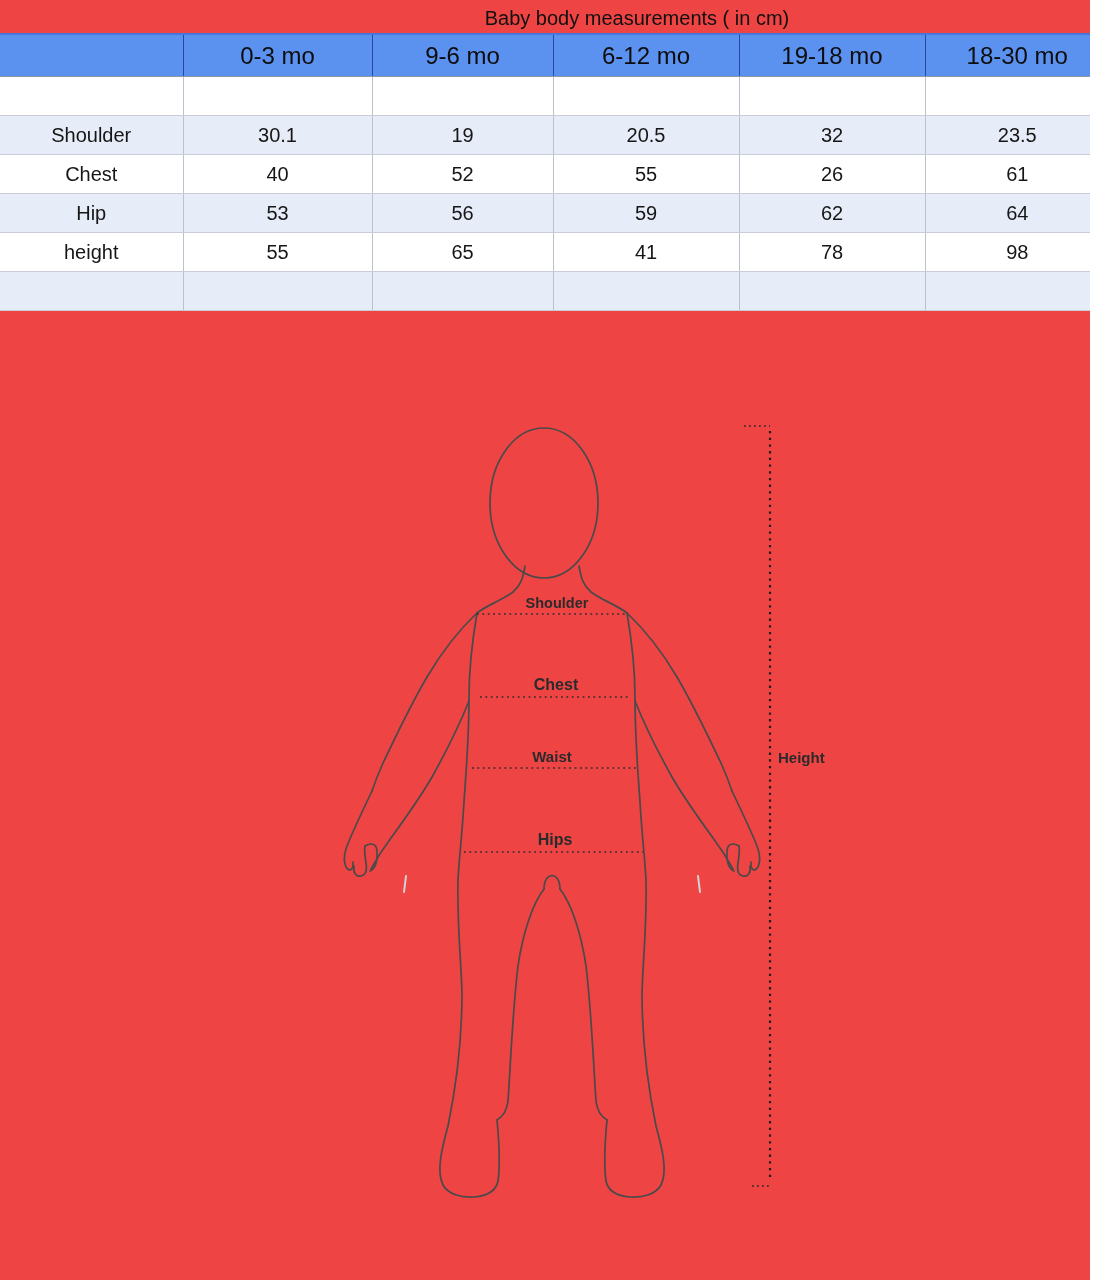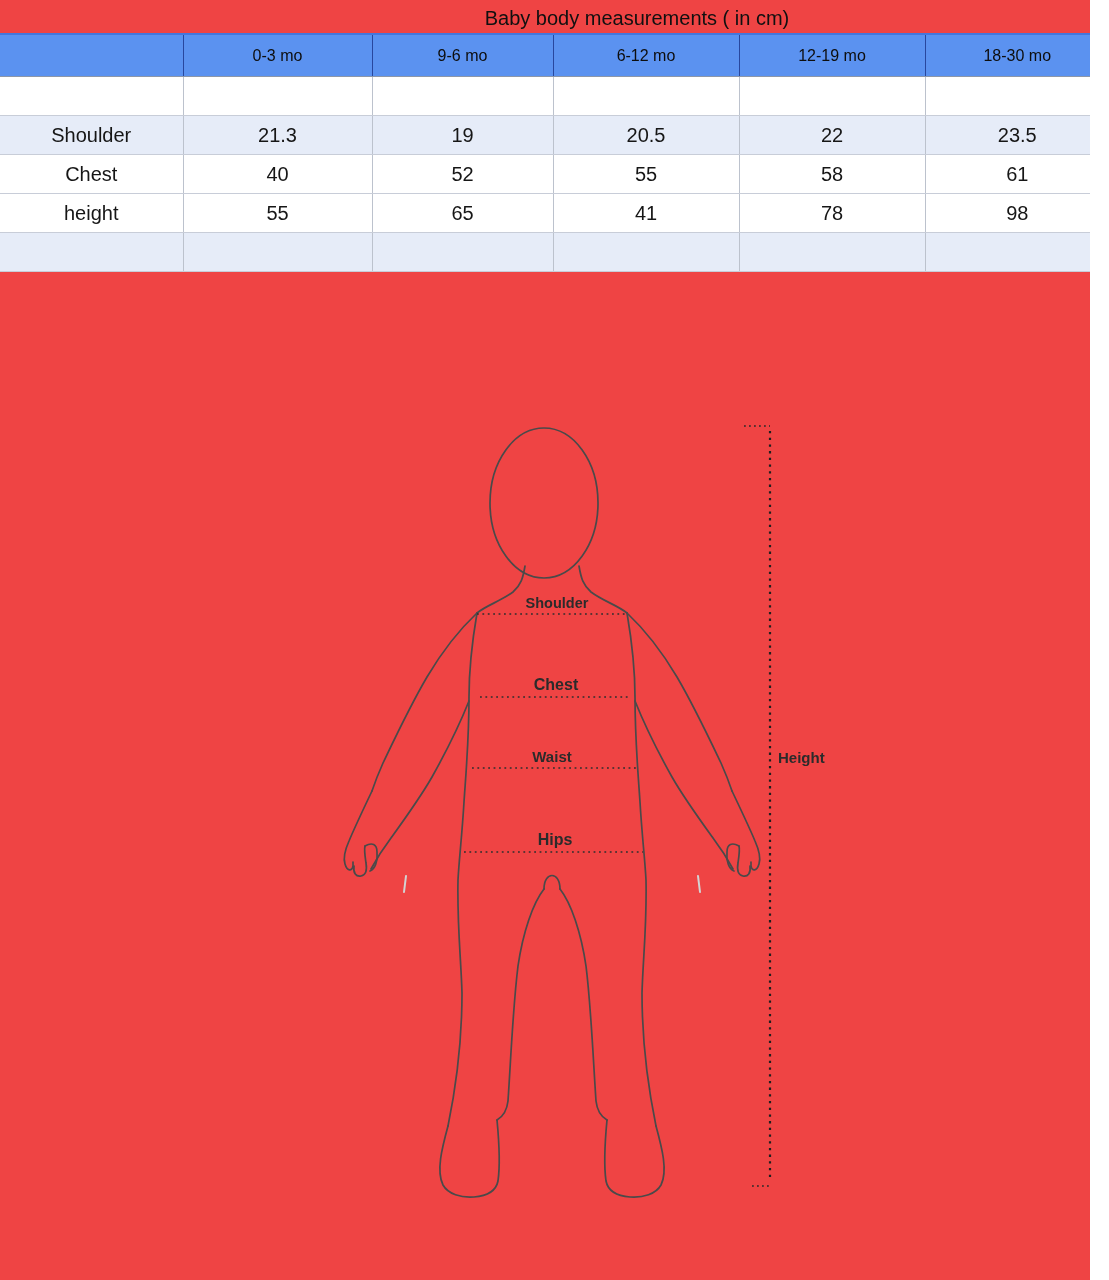--- a/index.html
+++ b/index.html
@@ -21,21 +21,21 @@
     position:absolute;top:5px;left:0;right:0;text-align:center;
     transform:translateX(92px);
     font-size:20px;line-height:26px;color:#101010;
   }
   table.meas{
     position:absolute;top:33px;left:0;width:1109px;
     border-collapse:collapse;table-layout:fixed;
   }
   table.meas th{
     height:41px;background:var(--header-bg);
-    font-weight:400;font-size:16px;color:#0d0d0d;
+    font-weight:400;font-size:24px;color:#0d0d0d;
     border-right:1px solid var(--header-div);
     border-top:2px solid #4377dd;
     border-bottom:1px solid #8d97a8;
     text-align:center;vertical-align:middle;padding:0;
   }
   table.meas th:last-child{border-right:none;}
   table.meas td{
     height:38px;font-size:20px;text-align:center;vertical-align:middle;
     background:#ffffff;padding:0;
     border-right:1px solid var(--grid);
@@ -66,48 +66,56 @@
       <col style="width:186px">
         <col style="width:186px">
         <col style="width:184px">
     </colgroup>
     <thead>
       <tr id="header-row">
           <th></th>
           <th>0-3 mo</th>
           <th>9-6 mo</th>
           <th>6-12 mo</th>
-          <th>12-19 mo</th>
+          <th>19-18 mo</th>
           <th>18-30 mo</th>
         </tr>
     </thead>
     <tbody id="table-body">
         <tr>
           <td></td>
           <td></td>
           <td></td>
           <td></td>
           <td></td>
           <td></td>
         </tr>
         <tr class="shade">
           <td>Shoulder</td>
-          <td>21.3</td>
+          <td>30.1</td>
           <td>19</td>
           <td>20.5</td>
-          <td>22</td>
+          <td>32</td>
           <td>23.5</td>
         </tr>
         <tr>
           <td>Chest</td>
           <td>40</td>
           <td>52</td>
           <td>55</td>
-          <td>58</td>
+          <td>26</td>
           <td>61</td>
+        </tr>
+        <tr class="shade">
+          <td>Hip</td>
+          <td>53</td>
+          <td>56</td>
+          <td>59</td>
+          <td>62</td>
+          <td>64</td>
         </tr>
         <tr>
           <td>height</td>
           <td>55</td>
           <td>65</td>
           <td>41</td>
           <td>78</td>
           <td>98</td>
         </tr>
         <tr class="shade">

